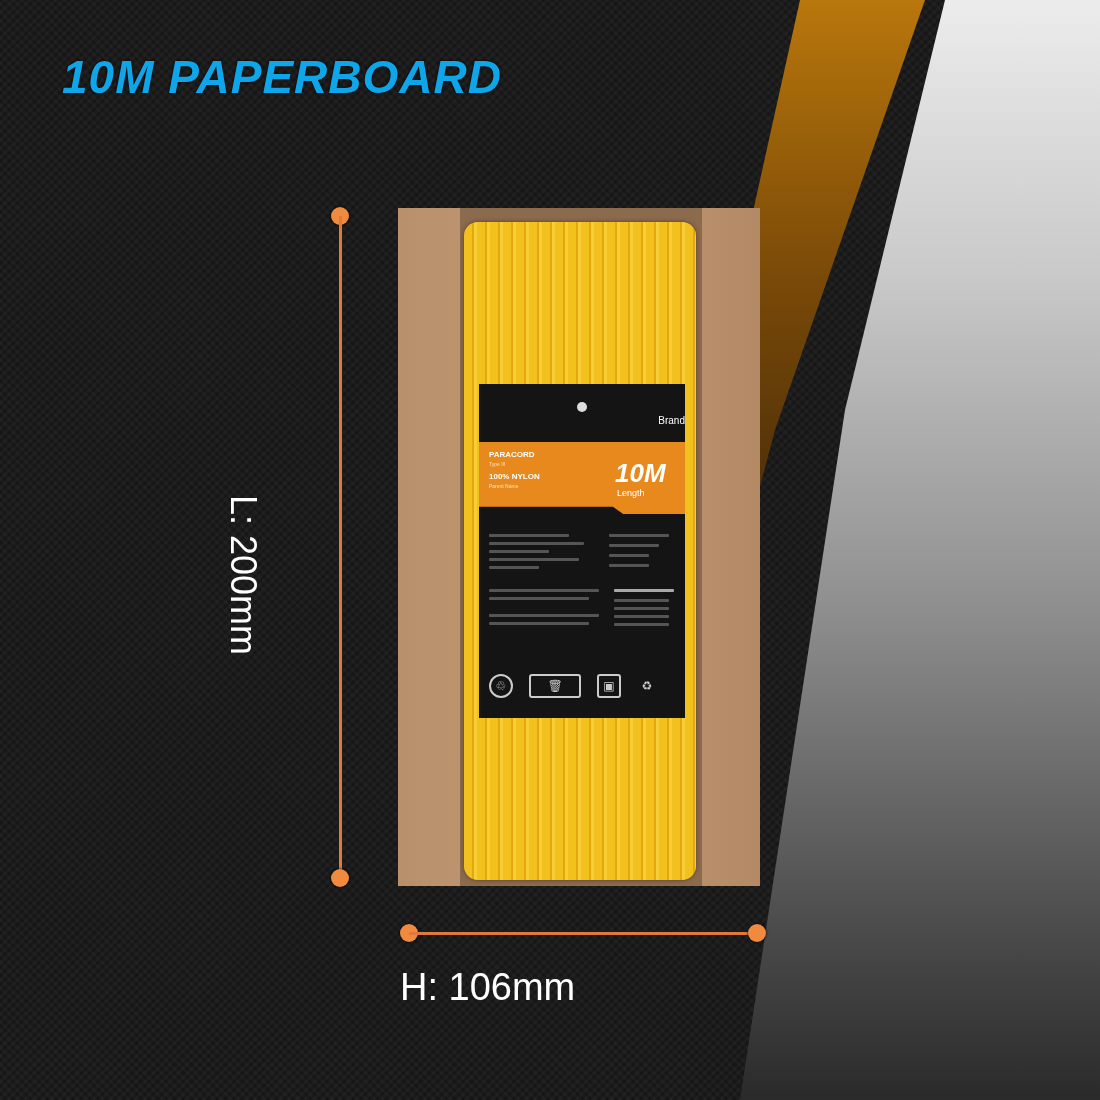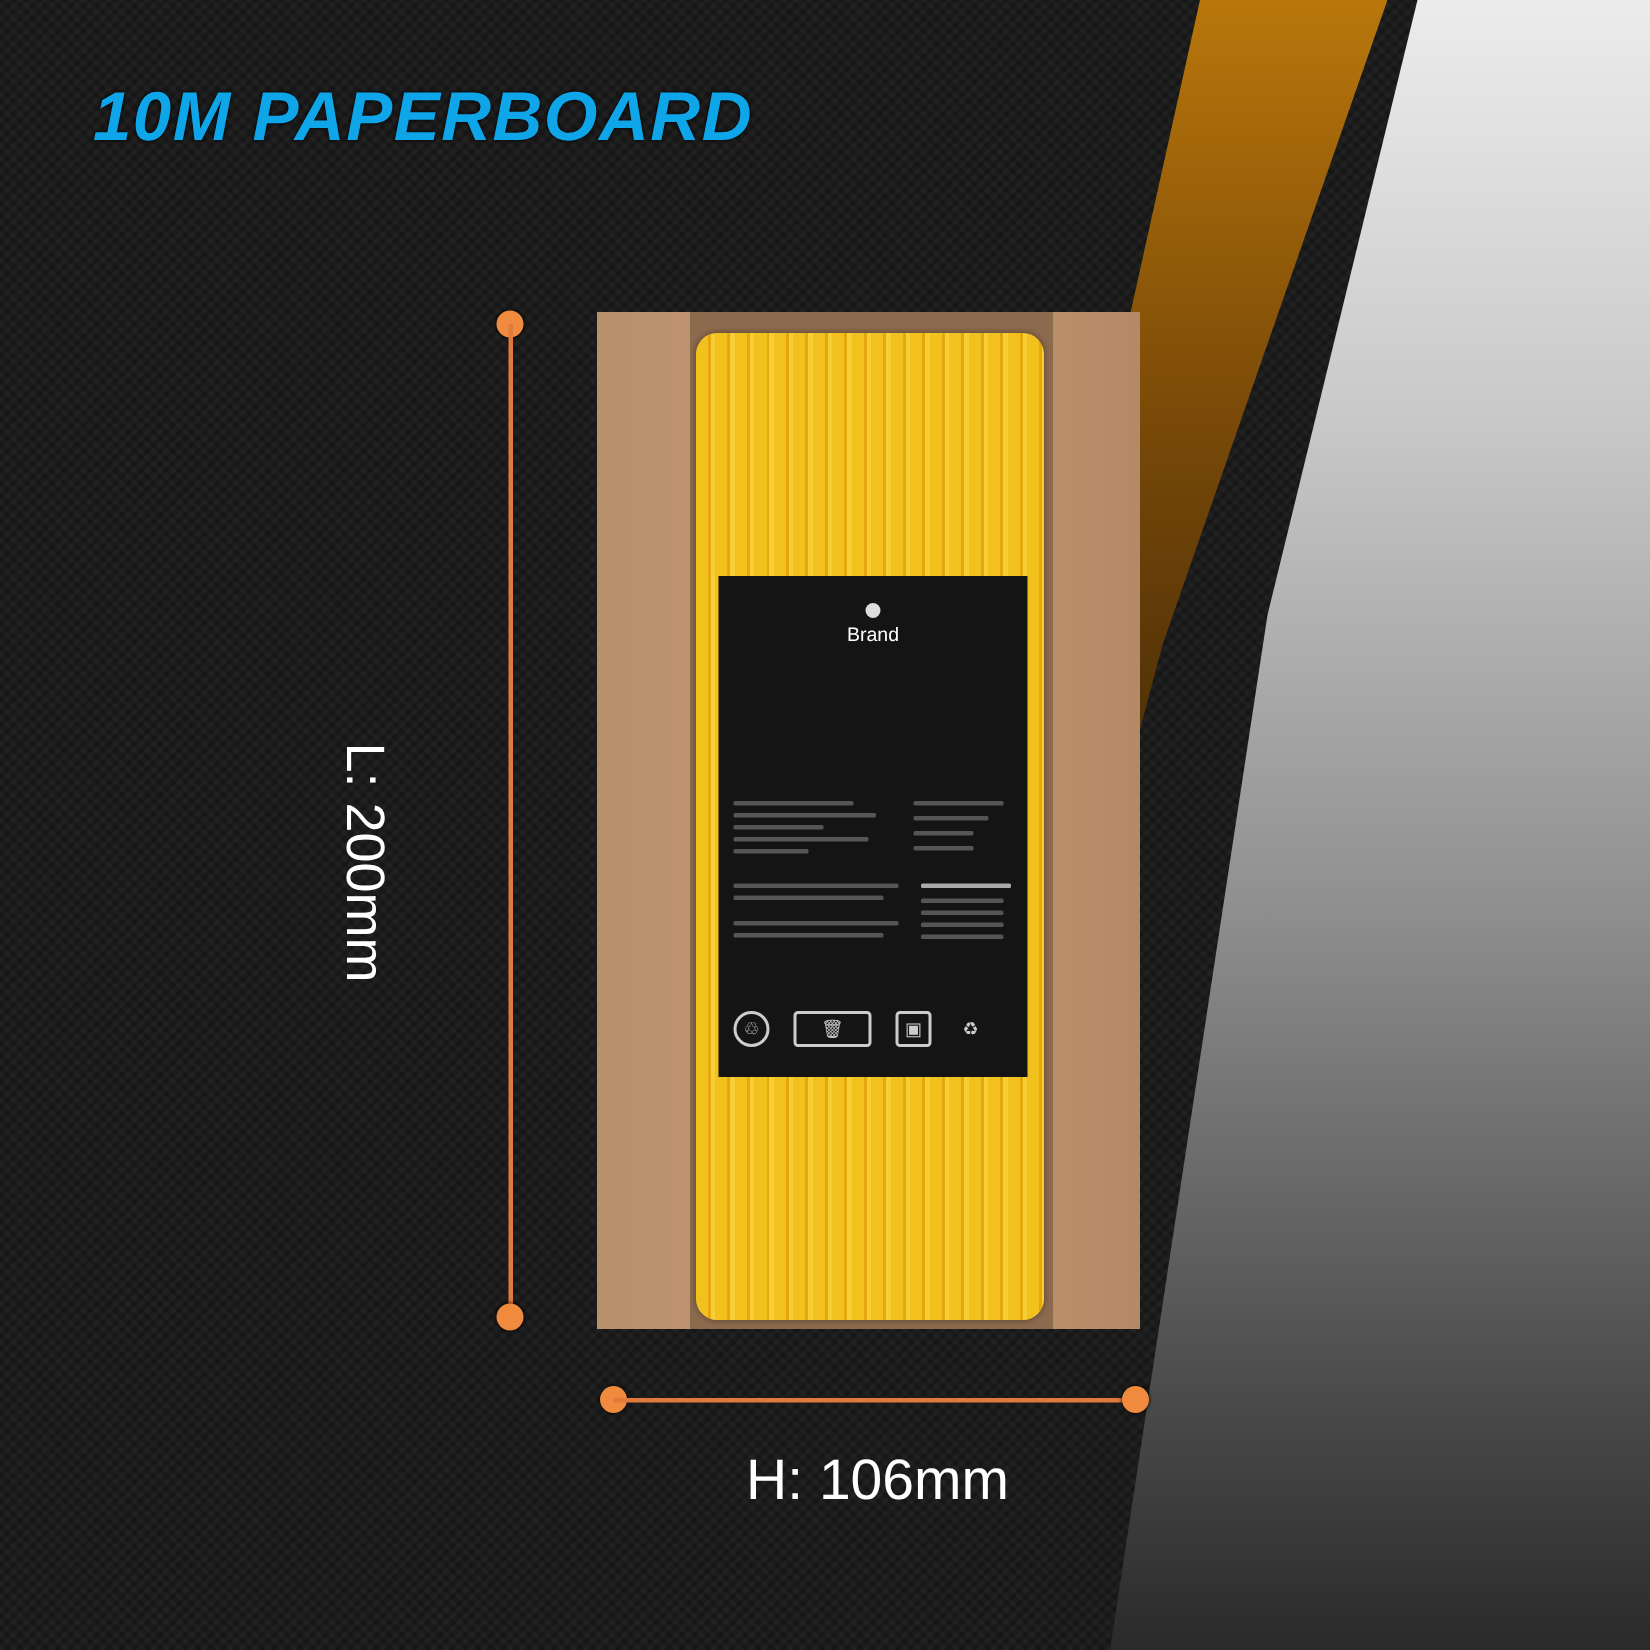--- a/index.html
+++ b/index.html
@@ -12,28 +12,28 @@
       background:linear-gradient(180deg,#b9770c 0%,#7a4a08 25%,#3a2408 55%,rgba(30,20,10,0) 80%);
       clip-path:polygon(800px 0,925px 0,775px 430px,650px 900px,600px 900px);}
   .stripe-grey{position:absolute;left:0;top:0;width:1100px;height:1100px;
       background:linear-gradient(180deg,#ececec 0%,#c9c9c9 25%,#8f8f8f 55%,#4a4a4a 85%,#2a2a2a 100%);
       clip-path:polygon(945px 0,1100px 0,1100px 1100px,740px 1100px,845px 410px);}
   .title{position:absolute;left:62px;top:50px;font-size:46px;font-weight:900;font-style:italic;color:#0ea5e9;letter-spacing:1px;text-shadow:0 0 3px #000;}
   .vline{position:absolute;left:339px;top:216px;width:3px;height:662px;background:#e07a3c;}
   .hline{position:absolute;left:409px;top:932px;width:348px;height:3px;background:#e07a3c;}
   .dot{position:absolute;width:18px;height:18px;border-radius:50%;background:#f08a3e;box-shadow:0 0 3px #000;}
   .vlabel{position:absolute;left:243px;top:575px;transform:rotate(90deg);transform-origin:center;font-size:36px;color:#fff;width:200px;text-align:center;margin-left:-100px;margin-top:-20px;line-height:40px;}
-  .hlabel{position:absolute;left:400px;top:966px;width:370px;text-align:center;font-size:38px;color:#fff;}
+  .hlabel{position:absolute;left:400px;top:966px;width:370px;text-align:left;font-size:38px;color:#fff;}
   .card{position:absolute;left:398px;top:208px;width:362px;height:678px;background:#b88d6a;
       background-image:linear-gradient(90deg,#b8906b,#c49a74 50%,#b48a66);}
   .card-mid{position:absolute;left:460px;top:208px;width:242px;height:678px;background:#8c6a4d;}
   .cord{position:absolute;left:464px;top:222px;width:232px;height:658px;border-radius:14px;
       background:repeating-linear-gradient(90deg,#f3c11e 0 8px,#e4a80c 8px 10px,#f7ce36 10px 13px);box-shadow:0 0 4px rgba(0,0,0,0.4);}
   .label{position:absolute;left:479px;top:384px;width:206px;height:334px;background:#141414;}
-  .brand{position:absolute;left:0;top:18px;width:206px;text-align:center;color:#fff;font-size:13px;}
+  .brand{position:absolute;left:0;top:18px;width:206px;text-align:right;color:#fff;font-size:10px;}
   .brand-logo{display:block;margin:0 auto 3px;width:10px;height:10px;border-radius:50%;background:#ddd;}
   .band{position:absolute;left:0;top:58px;width:206px;height:72px;background:#e8891e;clip-path:polygon(0 0,100% 0,100% 100%,70% 100%,65% 90%,0 90%);}
   .band .p{position:absolute;left:10px;font-size:8px;font-weight:bold;color:#fff;}
   .band .s{position:absolute;left:10px;font-size:5px;color:#fde0b8;}
   .len{position:absolute;left:136px;top:16px;font-size:26px;font-weight:900;font-style:italic;color:#fff;}
   .lensub{position:absolute;left:138px;top:46px;font-size:9px;color:#fff;}
   .txtline{position:absolute;height:3px;background:#555;border-radius:1px;}
   .icons{position:absolute;left:10px;top:290px;display:flex;gap:16px;align-items:center;}
   .ic{width:20px;height:20px;border:2px solid #ccc;border-radius:3px;color:#ccc;font-size:12px;text-align:center;line-height:20px;}
   .ic.round{border-radius:50%;}
@@ -60,20 +60,28 @@
 
 <div class="card"></div>
 <div class="card-mid"></div>
 <div class="cord"></div>
 
 <div class="label">
   <div class="brand">
     <span class="brand-logo"></span>
     <span>Brand</span>
   </div>
+  <div class="band">
+    <div class="p" style="top:8px">PARACORD</div>
+    <div class="s" style="top:19px">Type III</div>
+    <div class="p" style="top:30px">100% NYLON</div>
+    <div class="s" style="top:41px">Parent Name</div>
+    <div class="len">10M</div>
+    <div class="lensub">Length</div>
+  </div>
   <div>
     <div class="txtline" style="left:10px;top:150px;width:80px"></div>
     <div class="txtline" style="left:10px;top:158px;width:95px"></div>
     <div class="txtline" style="left:10px;top:166px;width:60px"></div>
     <div class="txtline" style="left:10px;top:174px;width:90px"></div>
     <div class="txtline" style="left:10px;top:182px;width:50px"></div>
     <div class="txtline" style="left:130px;top:150px;width:60px"></div>
     <div class="txtline" style="left:130px;top:160px;width:50px"></div>
     <div class="txtline" style="left:130px;top:170px;width:40px"></div>
     <div class="txtline" style="left:130px;top:180px;width:40px"></div>

